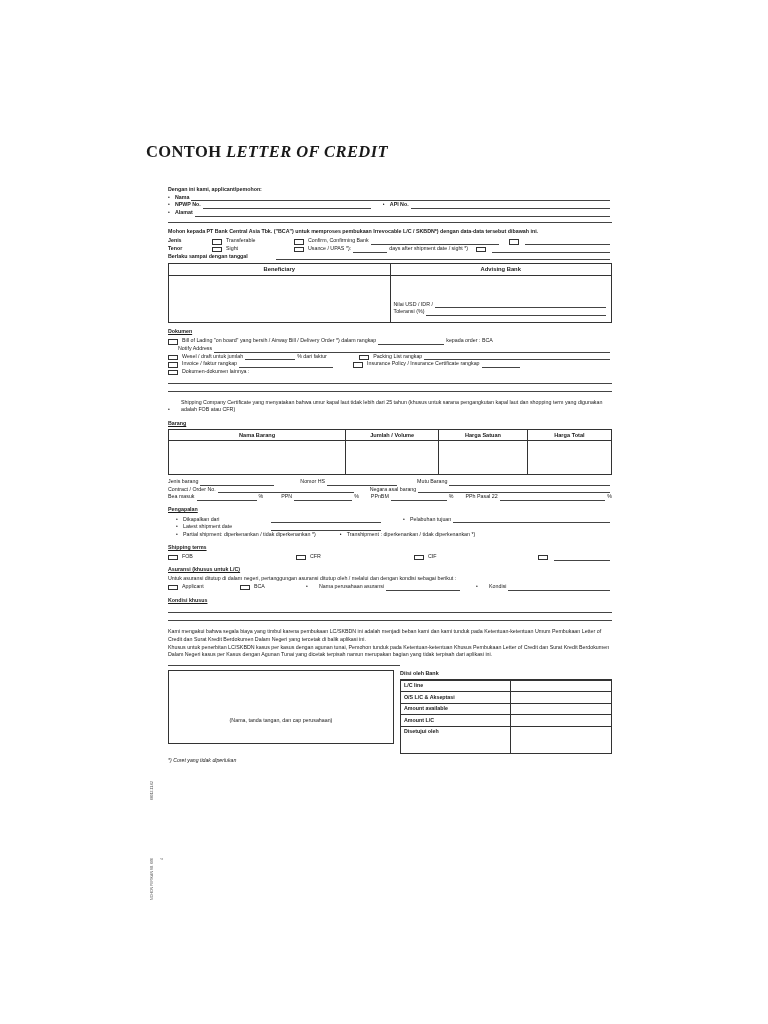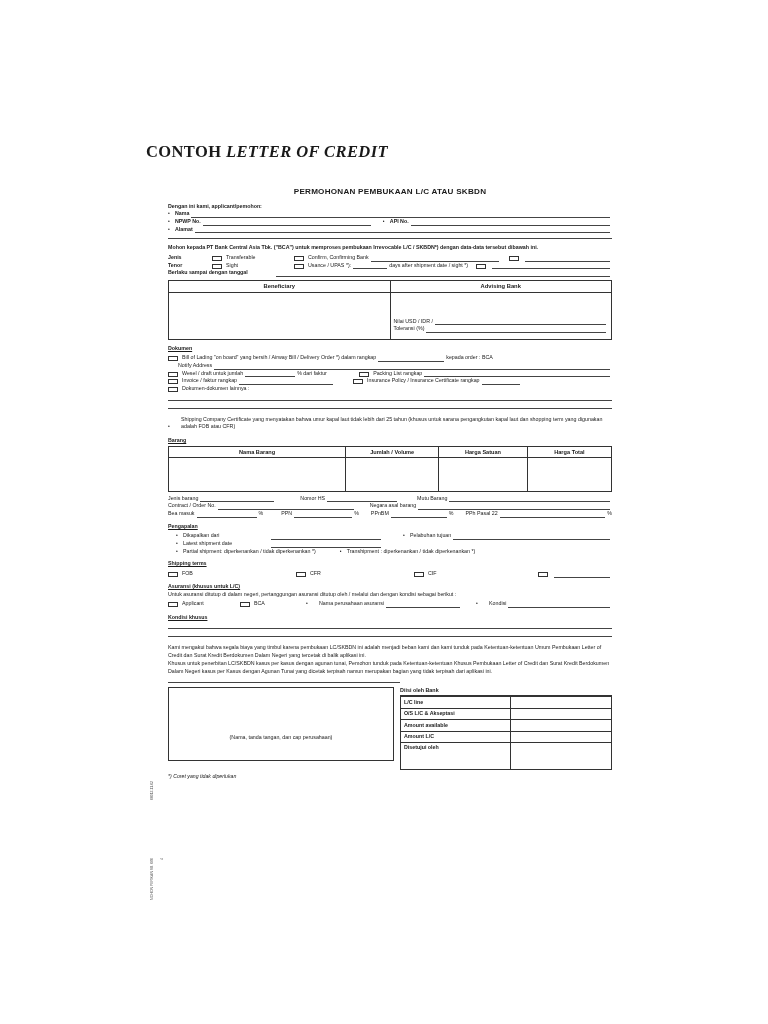--- a/index.html
+++ b/index.html
@@ -92,21 +92,20 @@
 <div class="page">
 
   <div class="doc-title"><span>CONTOH </span><span class="ital">LETTER OF CREDIT</span></div>
 
   <div class="vstamp" style="left:150px;top:800px;">00013-11-02</div>
   <div class="vstamp" style="left:150px;top:900px;">MOHON PERIKAN SB. 080</div>
   <div class="vnum" style="left:160px;top:860px;">4</div>
 
   <div class="sheet">
 
-    <div class="form-title">PERMOHONAN PEMBUKAAN L/C ATAU SKBDN</div>
 
     <div>
       <div class="b">Dengan ini kami, applicant/pemohon:</div>
       <div class="row">
         <span class="bul"></span>
         <span class="lbl b">Nama</span>
         <span class="fill"></span>
       </div>
       <div class="row">
         <span class="bul"></span>

